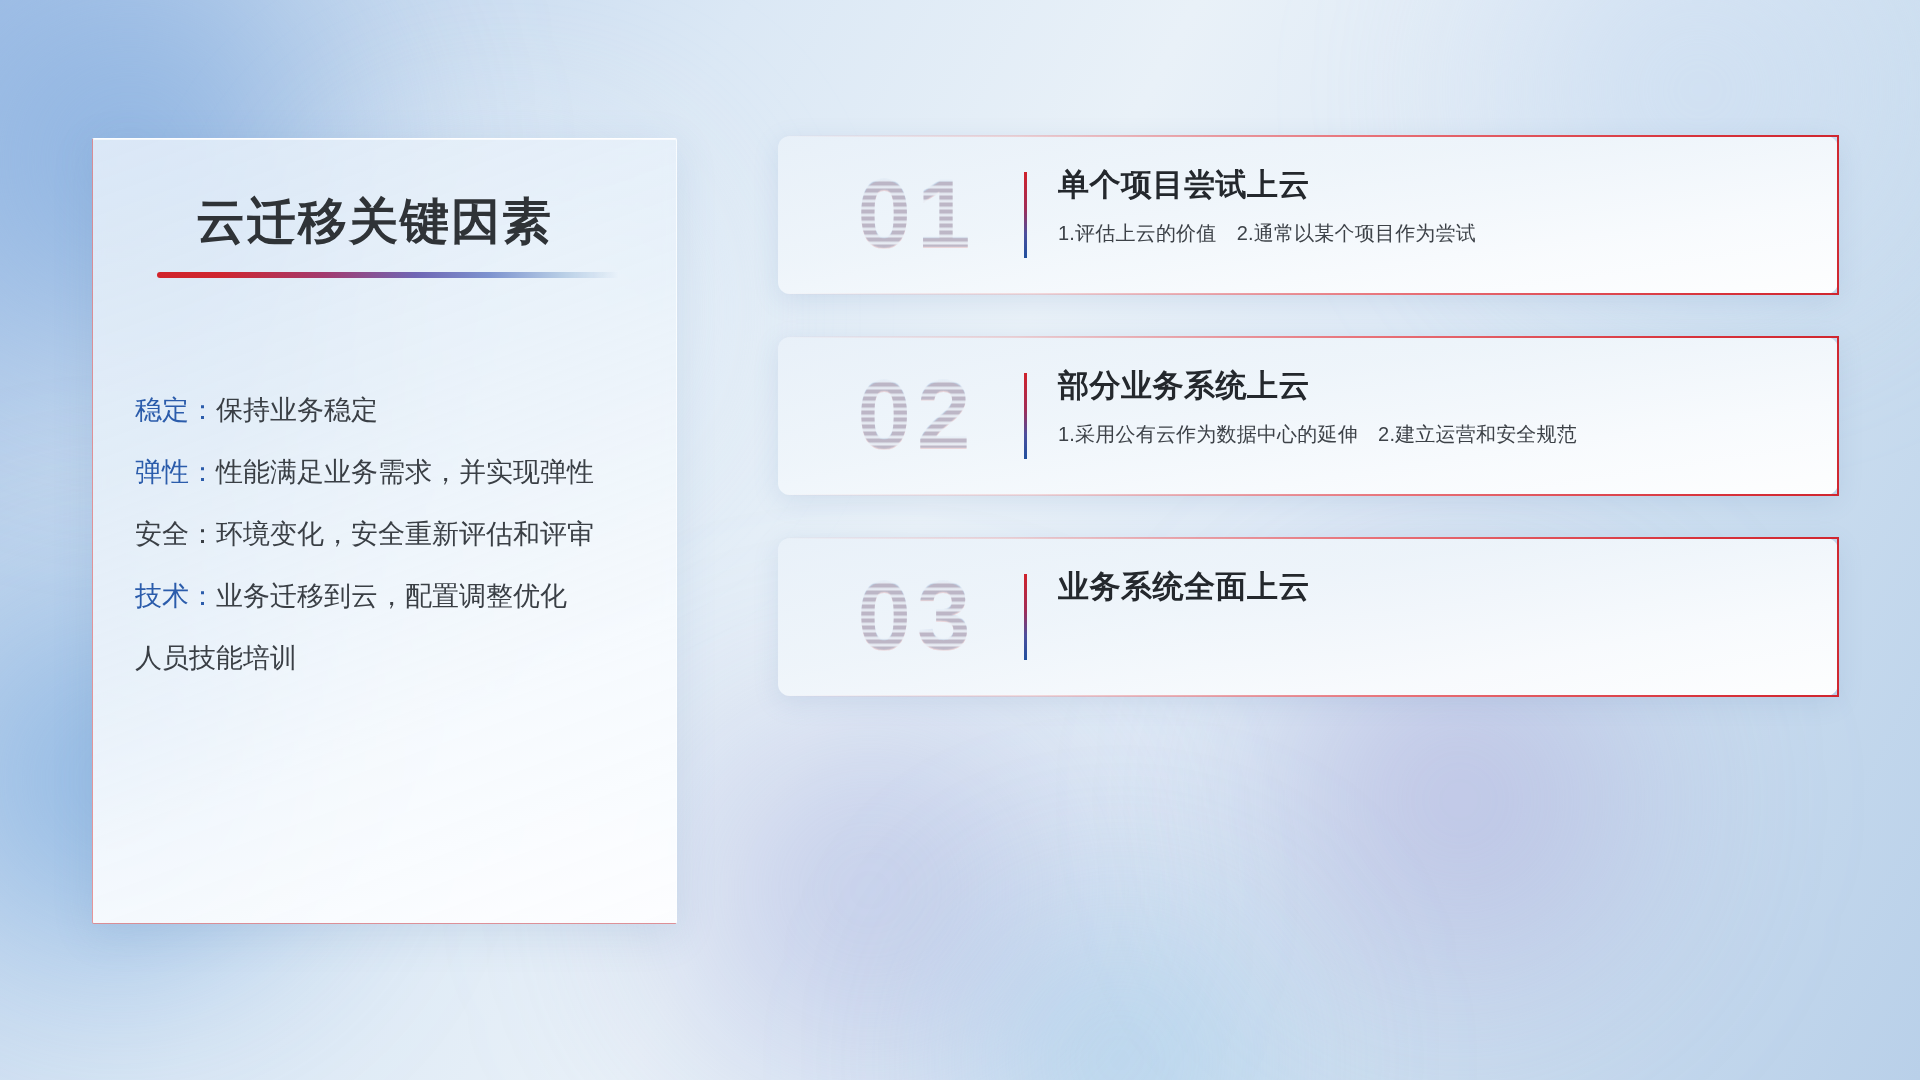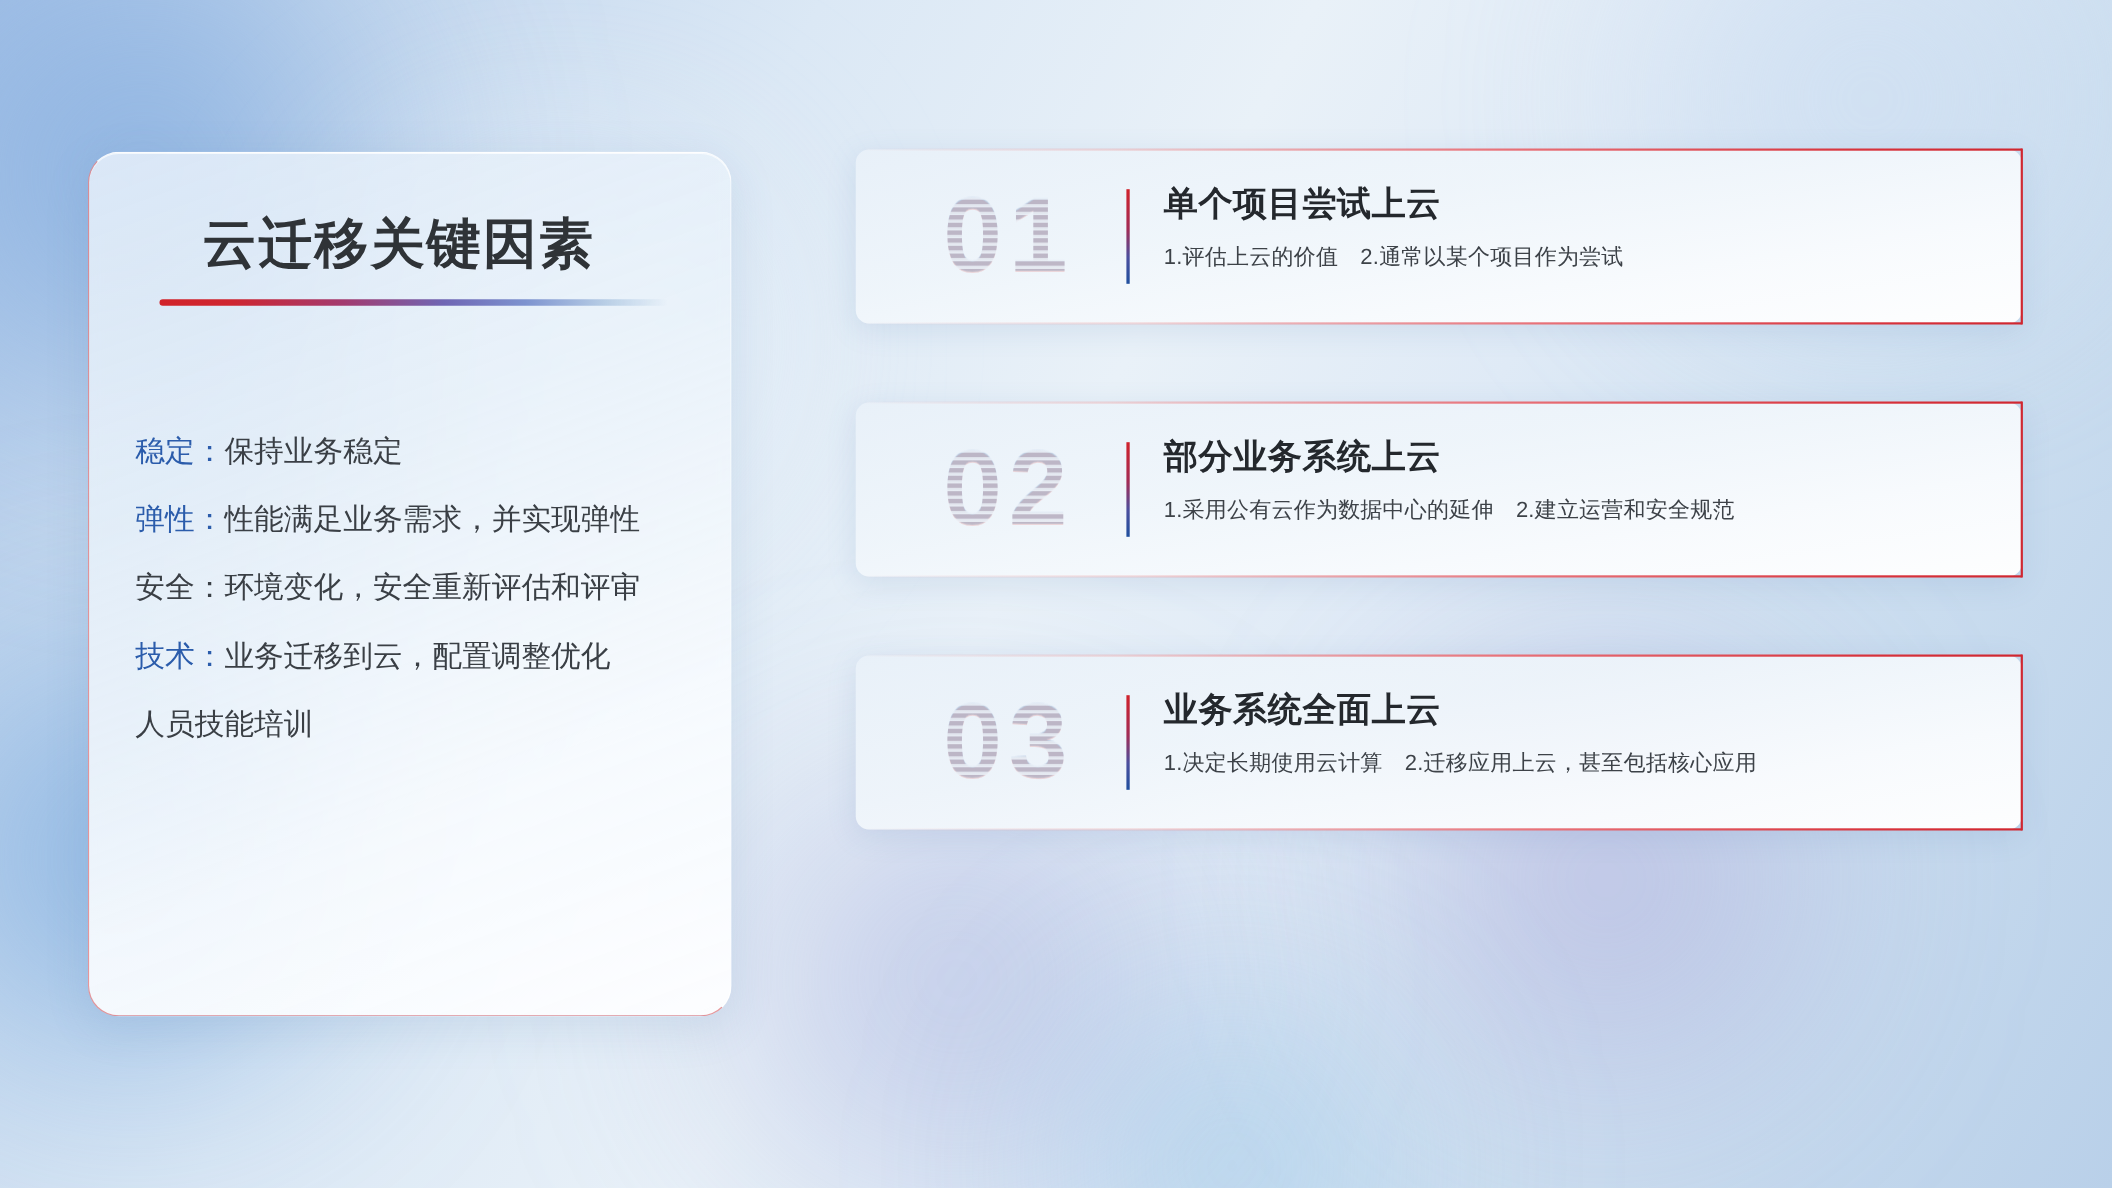--- a/index.html
+++ b/index.html
@@ -37,23 +37,23 @@
   .blob-e { width: 640px; height: 420px; left: 1380px; top: -120px;
     background: radial-gradient(circle at 50% 50%, rgba(205,222,242,.9), rgba(205,222,242,0) 70%); }
   .blob-f { width: 520px; height: 380px; left: 250px; top: 120px;
     background: radial-gradient(circle at 50% 50%, rgba(238,245,252,.95), rgba(238,245,252,0) 70%); }
   .blob-g { width: 480px; height: 360px; left: 880px; top: 880px;
     background: radial-gradient(circle at 50% 50%, rgba(128,186,226,.55), rgba(128,186,226,0) 70%); }
 
   
   .left-panel {
     position: absolute;
-    left: 80px; top: 138px;
+    left: 92px; top: 138px;
     width: 585px; height: 786px;
-    border-radius: 28px;
+    border-radius: 2px;
     background: linear-gradient(160deg,
         rgba(228,238,249,.88) 0%,
         rgba(235,243,250,.80) 35%,
         rgba(248,251,254,.92) 72%,
         rgba(253,254,255,.96) 100%);
     border: 1px solid rgba(255,255,255,.75);
     border-left: 1.6px solid rgba(214,68,72,.55);
     border-bottom: 1.6px solid rgba(214,68,72,.55);
     box-shadow: 0 10px 40px rgba(90,130,180,.16), inset 0 1px 0 rgba(255,255,255,.7);
     backdrop-filter: blur(6px);
@@ -79,21 +79,21 @@
   .panel-line .lbl { font-weight: 400; }
   .panel-line .lbl.blue { color: #2b5cab; }
   .panel-line .lbl.gray { color: #3a3f45; margin-top: 22px; }
   .panel-line .txt { color: #3a3f45; }
 
   
   .cards { position: absolute; left: 778px; top: 136px; width: 1060px; }
   .card {
     position: relative;
     width: 1060px; height: 158px;
-    margin-bottom: 72px;
+    margin-bottom: 43px;
     border-radius: 12px;
     background: linear-gradient(170deg,
       rgba(233,241,249,.90) 0%,
       rgba(240,246,251,.88) 38%,
       rgba(250,252,254,.95) 74%,
       rgba(255,255,255,.97) 100%);
     box-shadow: 0 6px 26px rgba(90,130,180,.15);
     overflow: visible;
   }
   .card::before {
@@ -205,18 +205,17 @@
       <div class="card-desc">1.采用公有云作为数据中心的延伸　2.建立运营和安全规范</div>
     </div>
   </div>
 
   <div class="card">
     <div class="card-edge"></div>
     <div class="card-num">03</div>
     <div class="card-divider"></div>
     <div class="card-body">
       <div class="card-title">业务系统全面上云</div>
-      <div class="card-desc">1.决定长期使用云计算　2.迁移应用上云，甚至包括核心应用</div>
     </div>
   </div>
 
 
 </div>
 
 </body></html>

